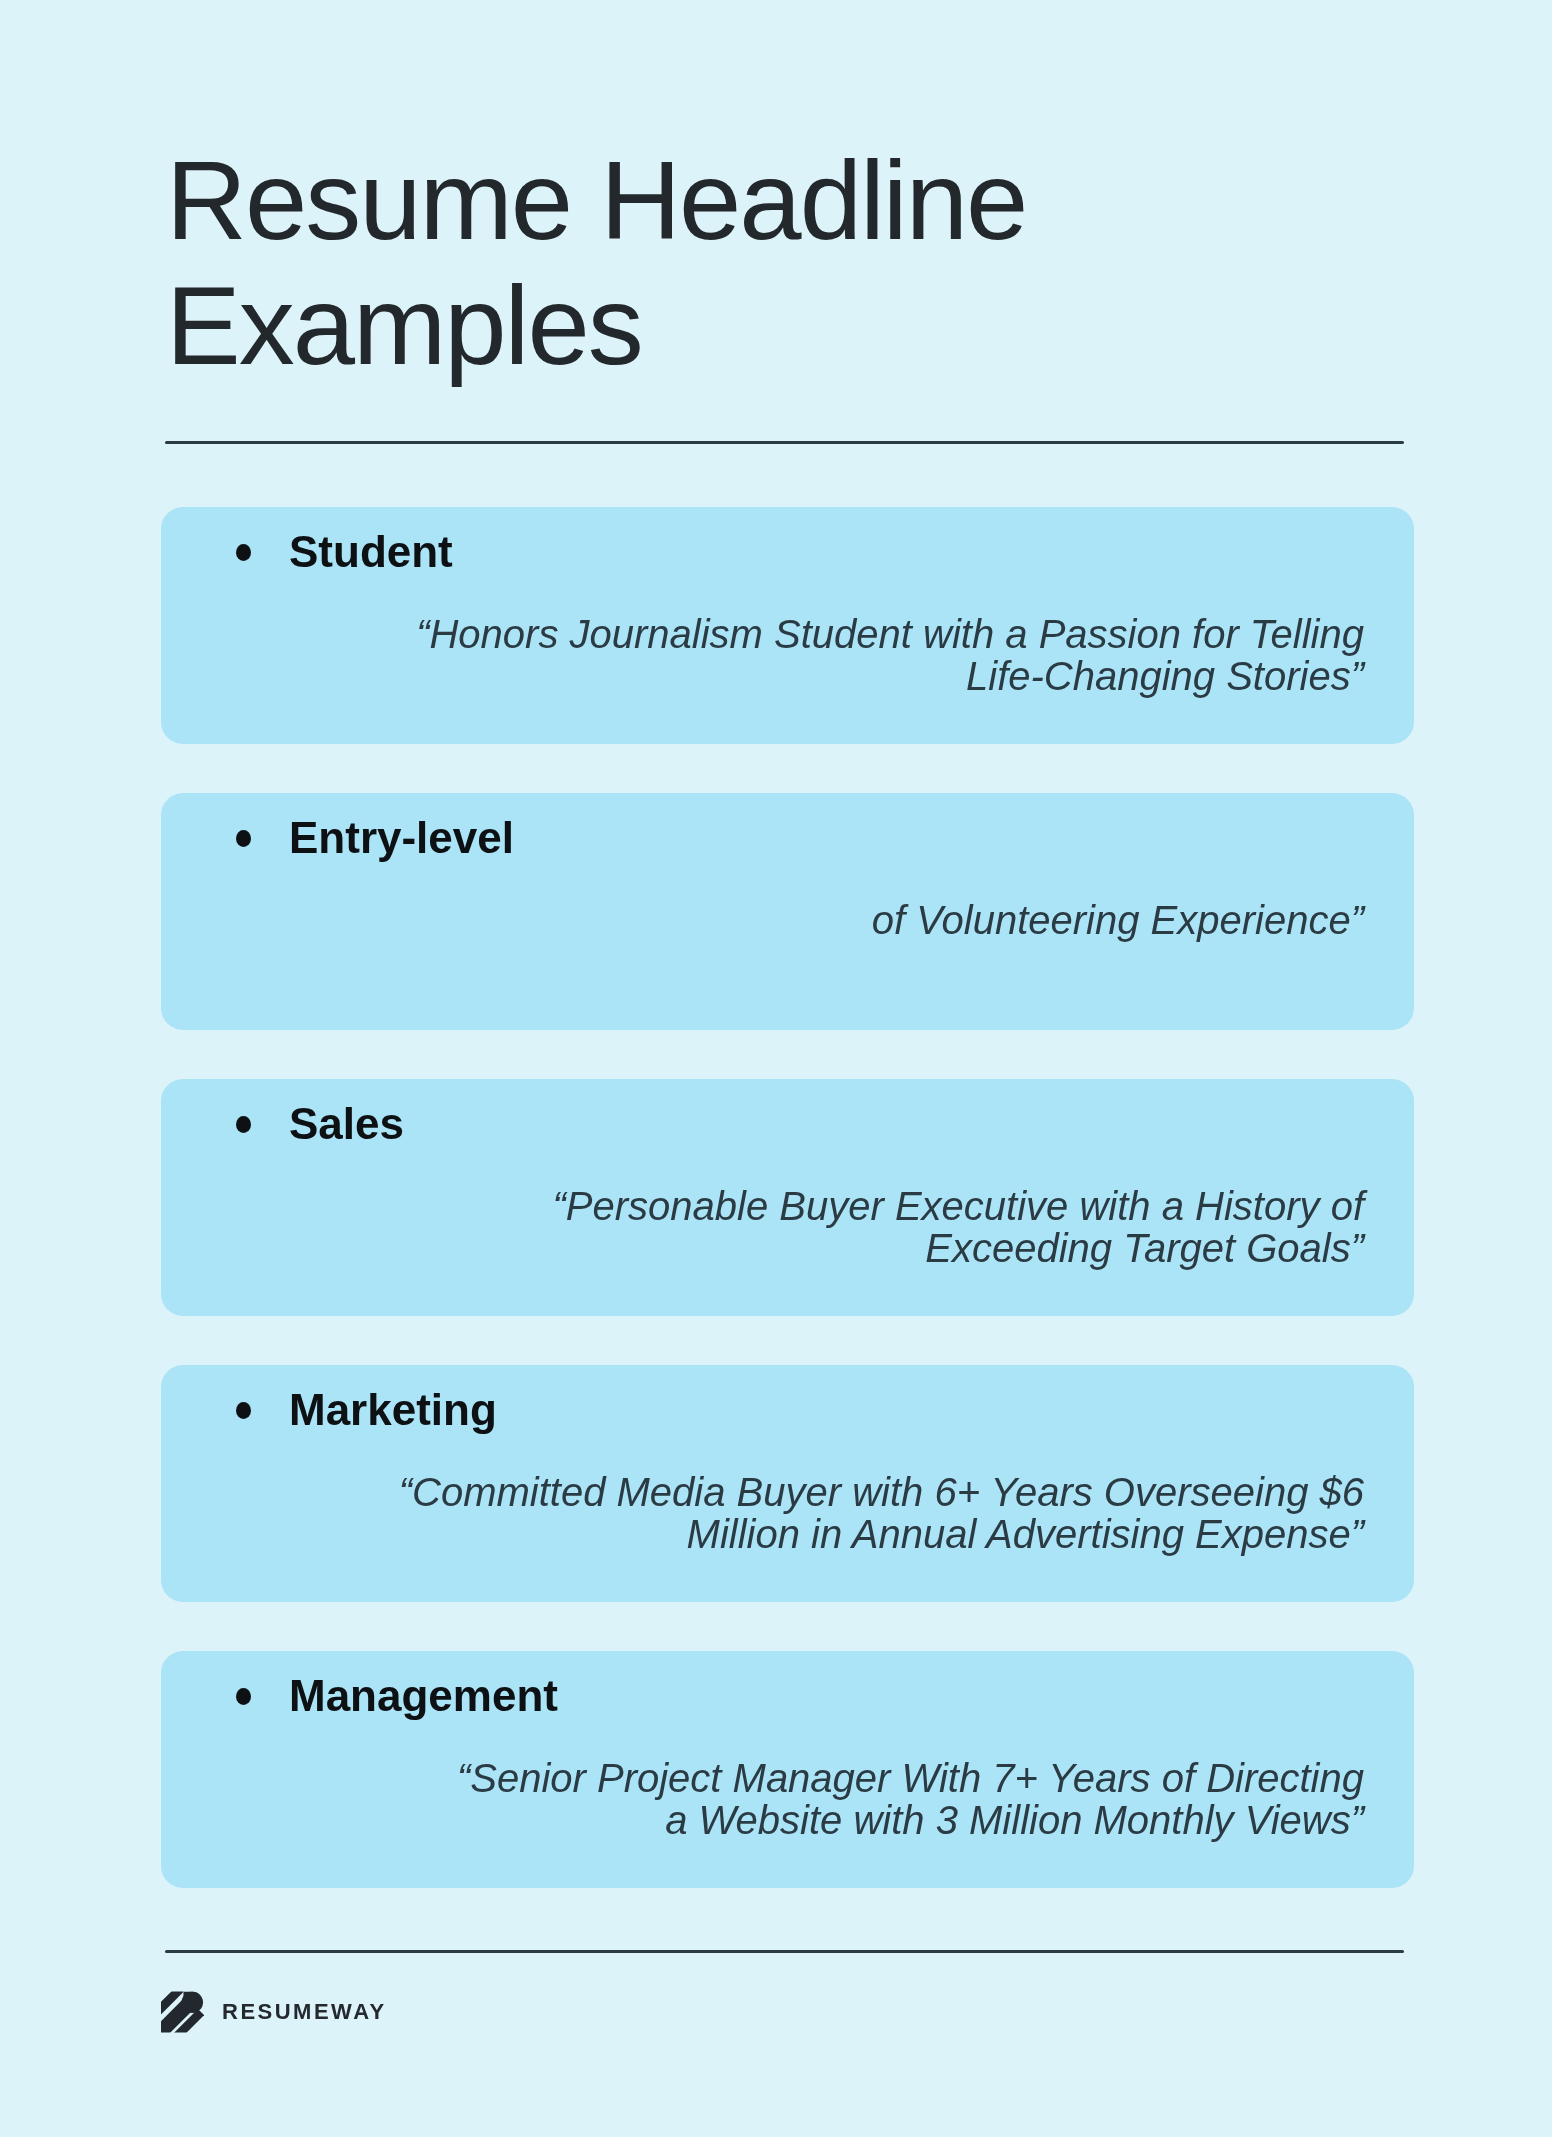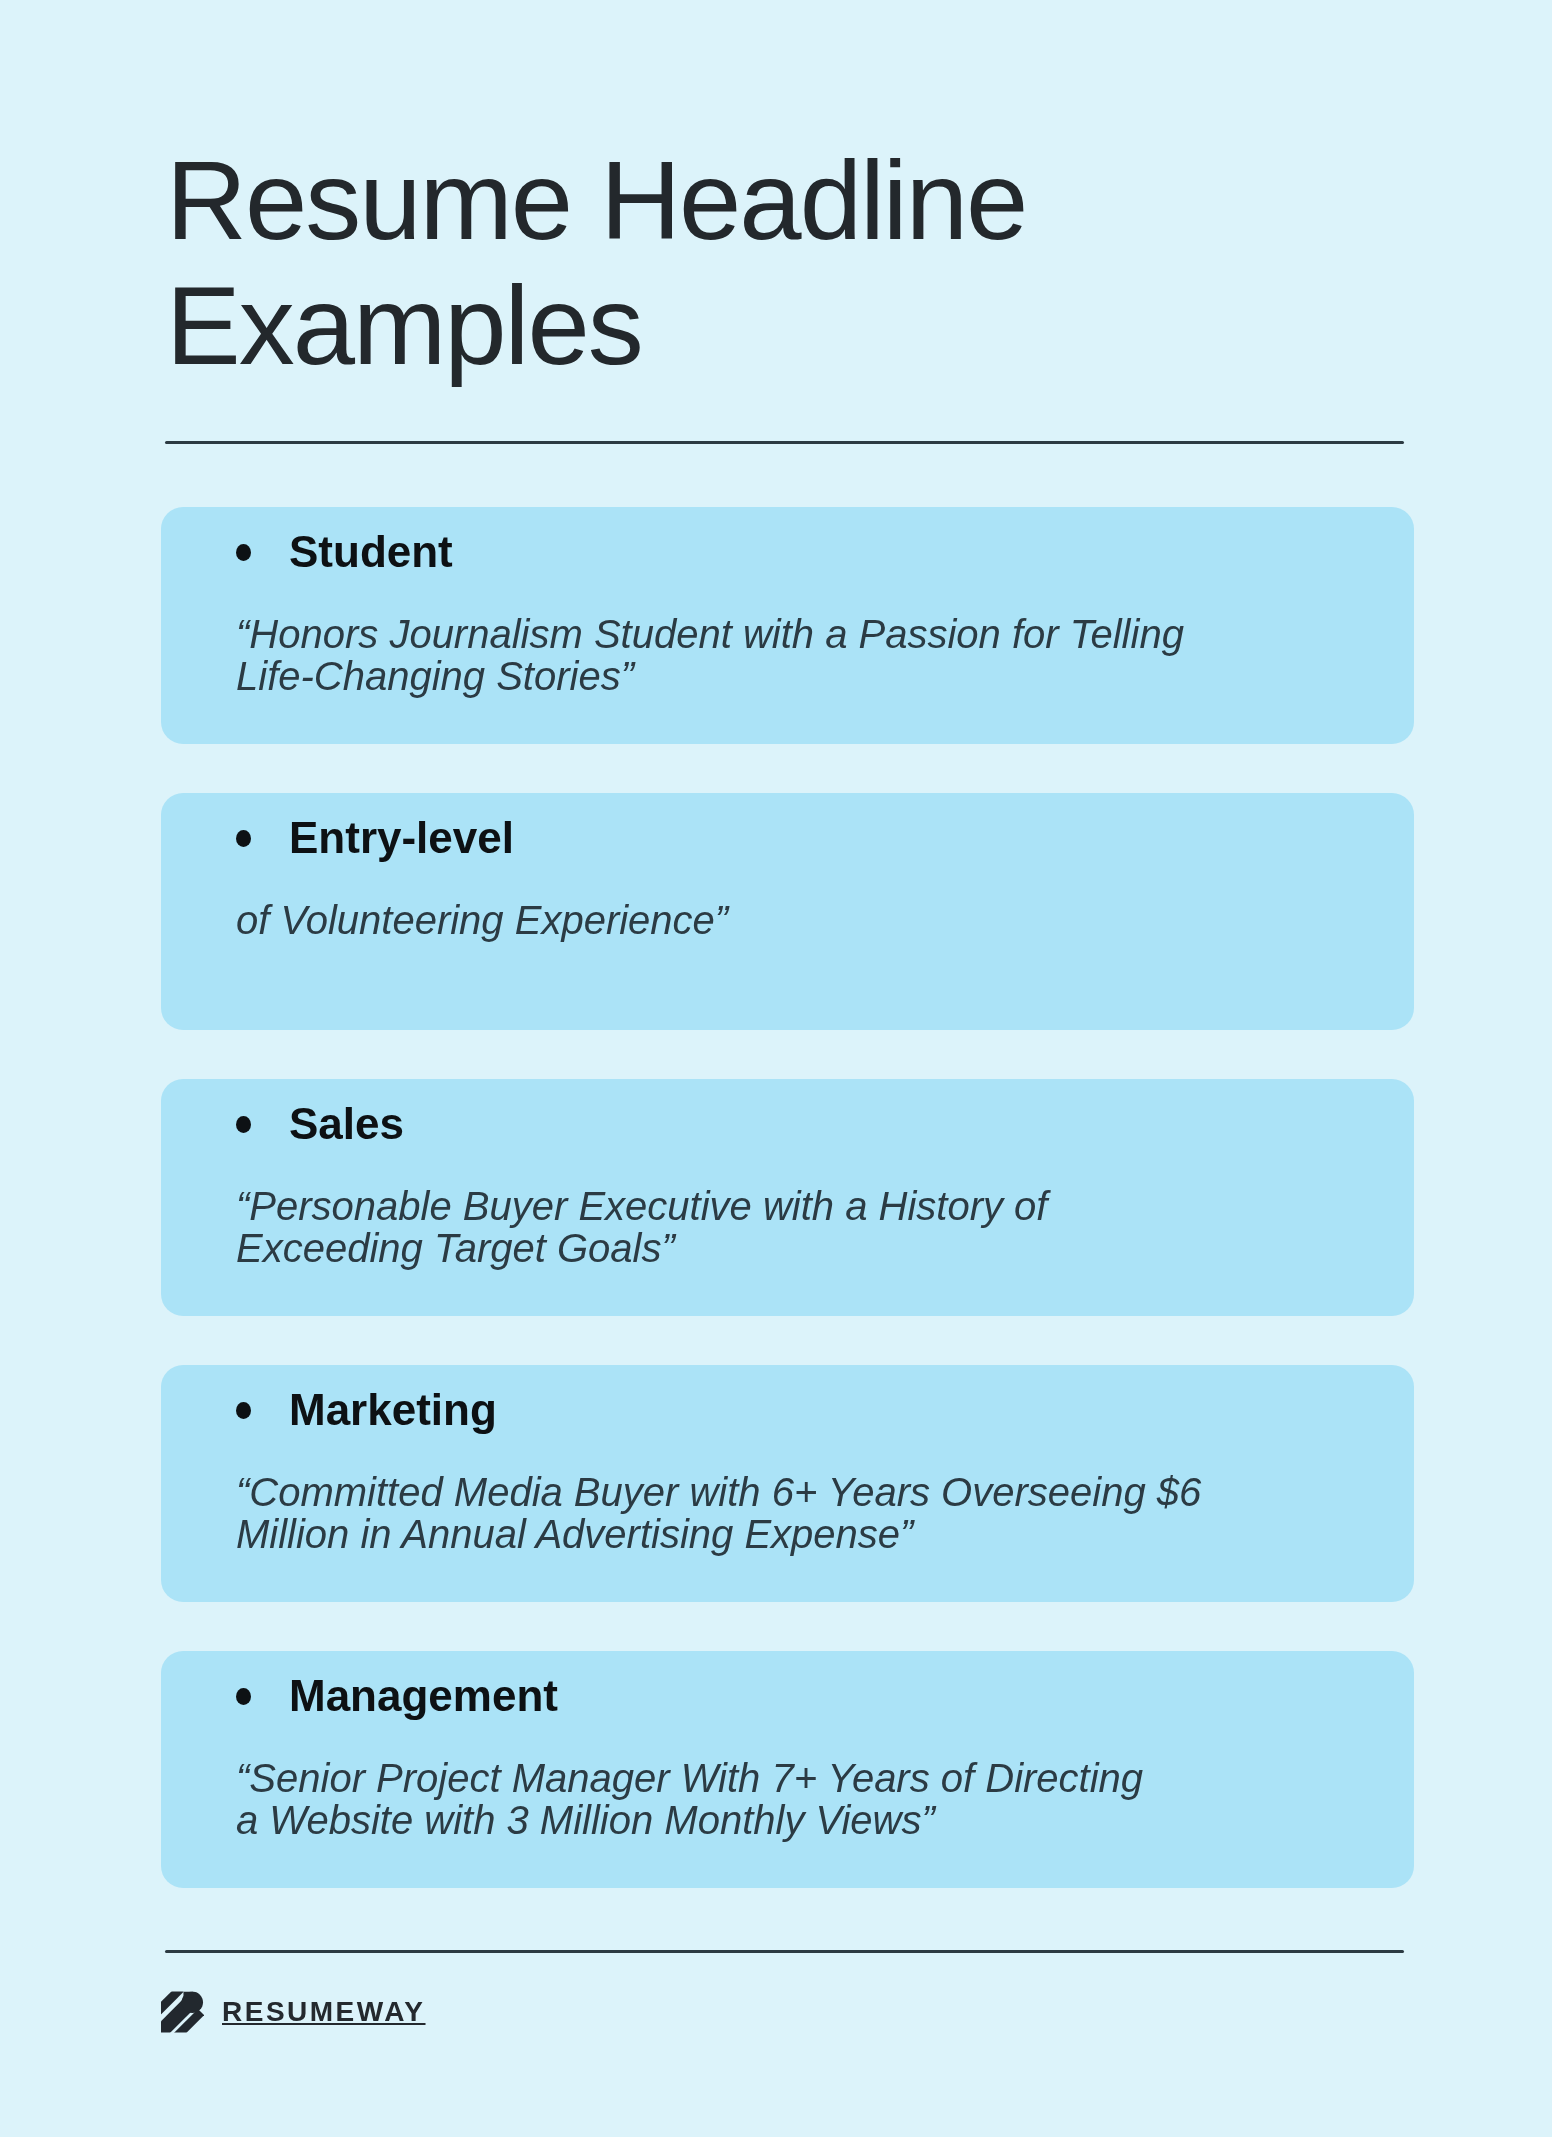--- a/index.html
+++ b/index.html
@@ -71,35 +71,34 @@
     font-weight:bold;
     color:var(--heading_ink);
   }
   .quote{
     margin-top:34px;
     font-size:40px;
     font-style:italic;
     line-height:1.06;
     color:var(--quote_ink);
   }
-  .quote .q-line{display:block;}
+  .quote .q-line{display:block;text-align:right;}
   .footer{
     position:absolute;
     left:161px; top:1991px;
     display:flex;
     align-items:center;
     gap:18px;
   }
   .logo-icon{display:block;}
   .brand{
-    font-size:28px;
+    font-size:22px;
     font-weight:bold;
     letter-spacing:2.5px;
     color:var(--brand_ink);
-    text-decoration:underline;
   }
 </style>
 </head>
 <body>
 
 <h1 class="page-title">
   <span class="t-line">Resume Headline</span>
   <span class="t-line">Examples</span>
 </h1>
 

